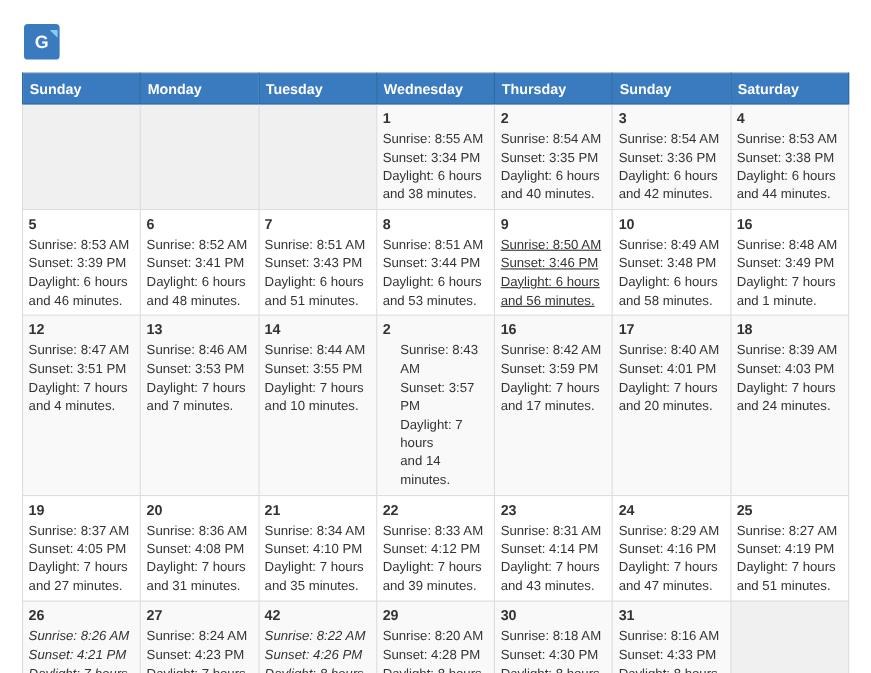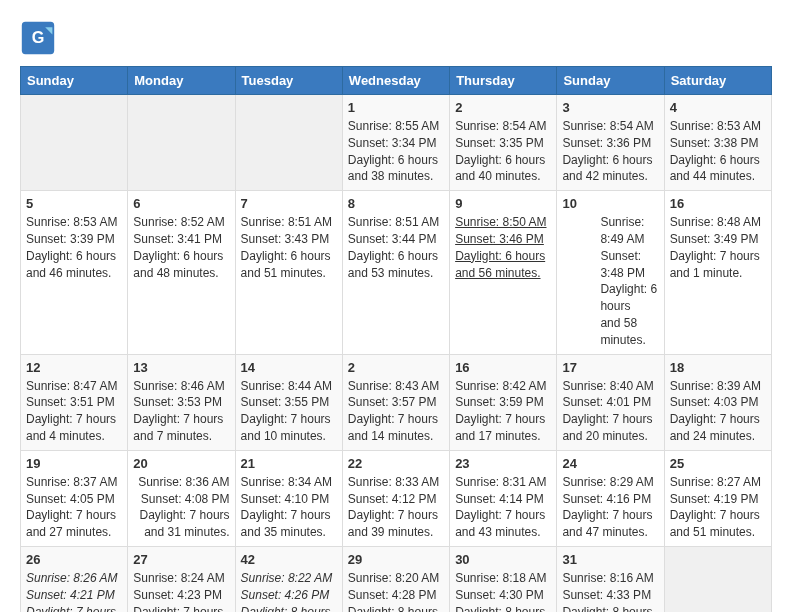--- a/index.html
+++ b/index.html
@@ -182,21 +182,21 @@
         </td>
         <td>
           <span class="day-num">9</span>
           <div class="cell-content" style="white-space: pre-line; text-decoration: underline;">Sunrise: 8:50 AM
 Sunset: 3:46 PM
 Daylight: 6 hours
 and 56 minutes.</div>
         </td>
         <td>
           <span class="day-num">10</span>
-          <div class="cell-content" style="white-space: pre-line; margin-left: 38px;">Sunrise: 8:49 AM
+          <div class="cell-content" style="white-space: pre-line;">Sunrise: 8:49 AM
 Sunset: 3:48 PM
 Daylight: 6 hours
 and 58 minutes.</div>
         </td>
         <td>
           <span class="day-num">16</span>
           <div class="cell-content" style="white-space: pre-line;">Sunrise: 8:48 AM
 Sunset: 3:49 PM
 Daylight: 7 hours
 and 1 minute.</div>
@@ -219,21 +219,21 @@
         </td>
         <td>
           <span class="day-num">14</span>
           <div class="cell-content" style="white-space: pre-line;">Sunrise: 8:44 AM
 Sunset: 3:55 PM
 Daylight: 7 hours
 and 10 minutes.</div>
         </td>
         <td>
           <span class="day-num">2</span>
-          <div class="cell-content" style="white-space: pre-line;">Sunrise: 8:43 AM
+          <div class="cell-content" style="white-space: pre-line; margin-left: 16px;">Sunrise: 8:43 AM
 Sunset: 3:57 PM
 Daylight: 7 hours
 and 14 minutes.</div>
         </td>
         <td>
           <span class="day-num">16</span>
           <div class="cell-content" style="white-space: pre-line;">Sunrise: 8:42 AM
 Sunset: 3:59 PM
 Daylight: 7 hours
 and 17 minutes.</div>
@@ -256,21 +256,21 @@
       <tr>
         <td>
           <span class="day-num">19</span>
           <div class="cell-content" style="white-space: pre-line;">Sunrise: 8:37 AM
 Sunset: 4:05 PM
 Daylight: 7 hours
 and 27 minutes.</div>
         </td>
         <td>
           <span class="day-num">20</span>
-          <div class="cell-content" style="white-space: pre-line; text-align: right;">Sunrise: 8:36 AM
+          <div class="cell-content" style="white-space: pre-line;">Sunrise: 8:36 AM
 Sunset: 4:08 PM
 Daylight: 7 hours
 and 31 minutes.</div>
         </td>
         <td>
           <span class="day-num">21</span>
           <div class="cell-content" style="white-space: pre-line;">Sunrise: 8:34 AM
 Sunset: 4:10 PM
 Daylight: 7 hours
 and 35 minutes.</div>

